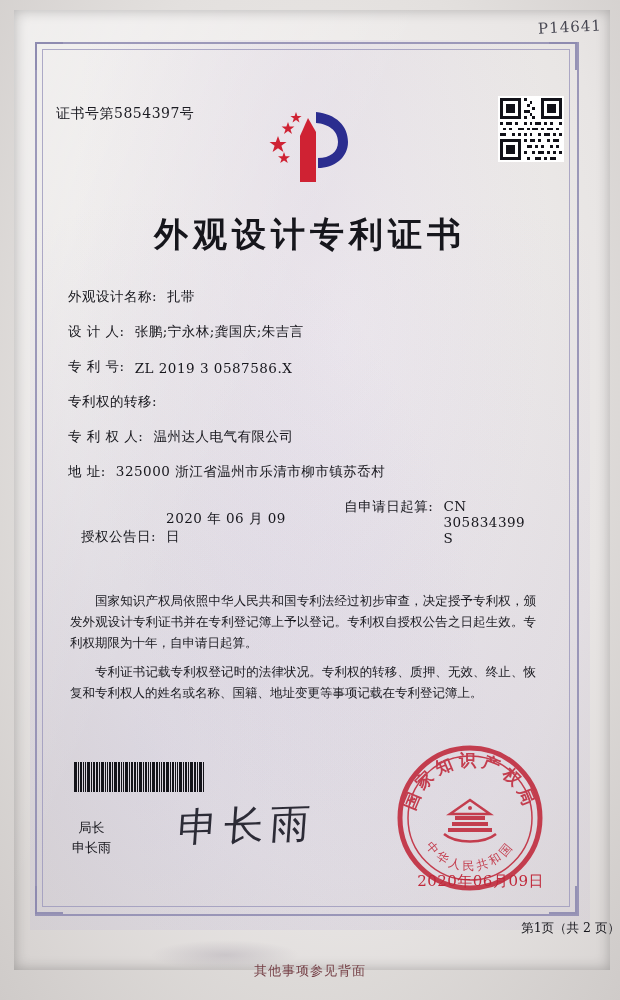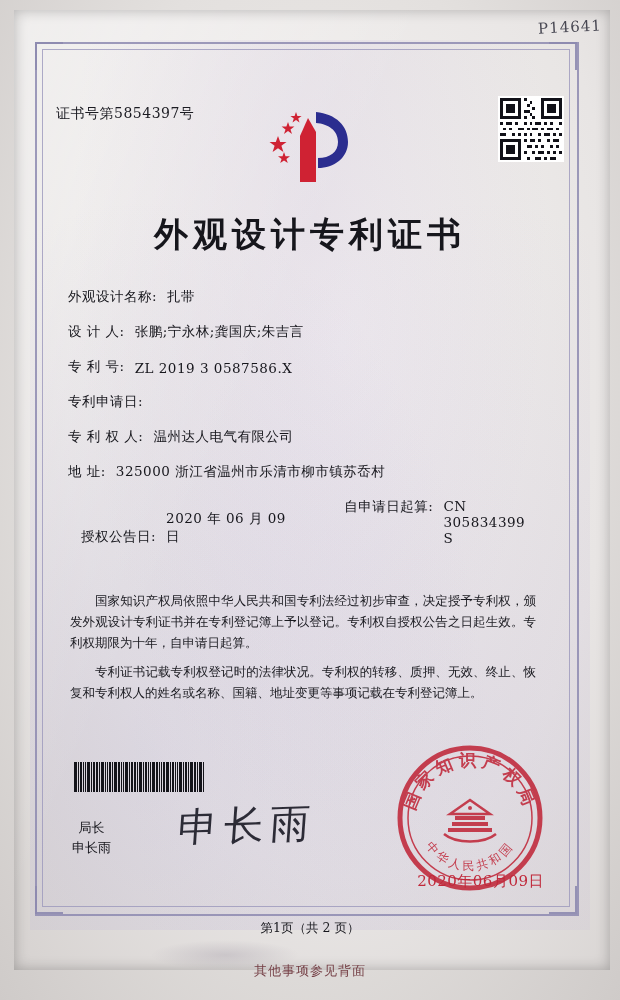--- a/index.html
+++ b/index.html
@@ -240,21 +240,21 @@
     letter-spacing: 6px;
     transform: rotate(-2deg) skewX(-6deg);
     opacity: 0.92;
   }
 
   
   .page-no {
     position: absolute;
     left: 0; right: 0;
     top: 920px;
-    text-align: center;
+    text-align: right;
     font-family: "DejaVu Serif", serif;
     font-size: 12.5px;
     color: #16161c;
   }
   .footer-note {
     position: absolute;
     left: 0; right: 0;
     top: 962px;
     text-align: center;
     font-family: "DejaVu Serif", serif;
@@ -394,21 +394,21 @@
     </div>
     <div class="frow">
       <span class="flabel">设 计 人:</span>
       <span class="fvalue">张鹏;宁永林;龚国庆;朱吉言</span>
     </div>
     <div class="frow">
       <span class="flabel">专 利 号:</span>
       <span class="fvalue">ZL 2019 3 0587586.X</span>
     </div>
     <div class="frow">
-      <span class="flabel">专利申请日:</span>
+      <span class="flabel">专利权的转移:</span>
     </div>
     <div class="frow">
       <span class="flabel">专 利 权 人:</span>
       <span class="fvalue">温州达人电气有限公司</span>
     </div>
     <div class="frow">
       <span class="flabel">地          址:</span>
       <span class="fvalue">325000 浙江省温州市乐清市柳市镇苏岙村</span>
     </div>
     <div class="frow split">

